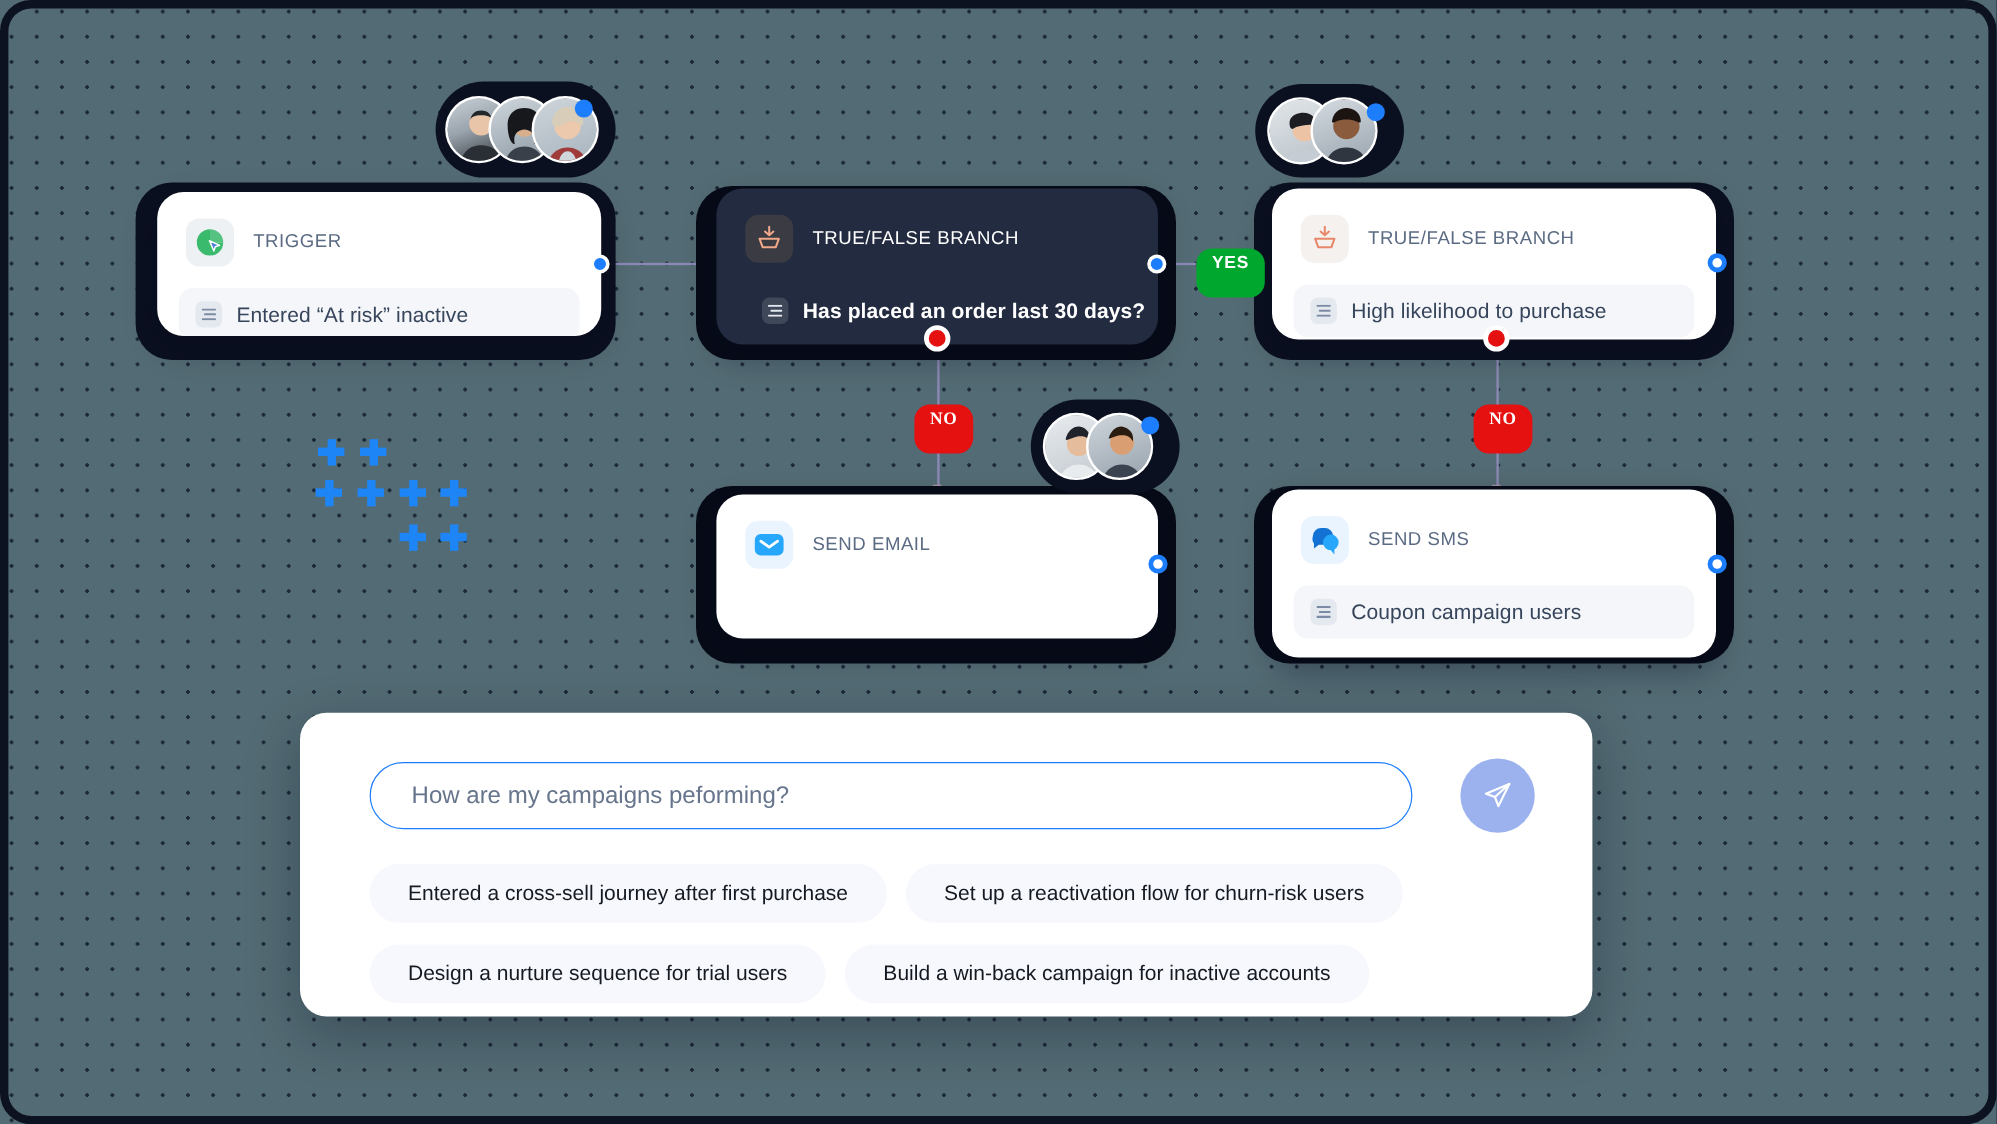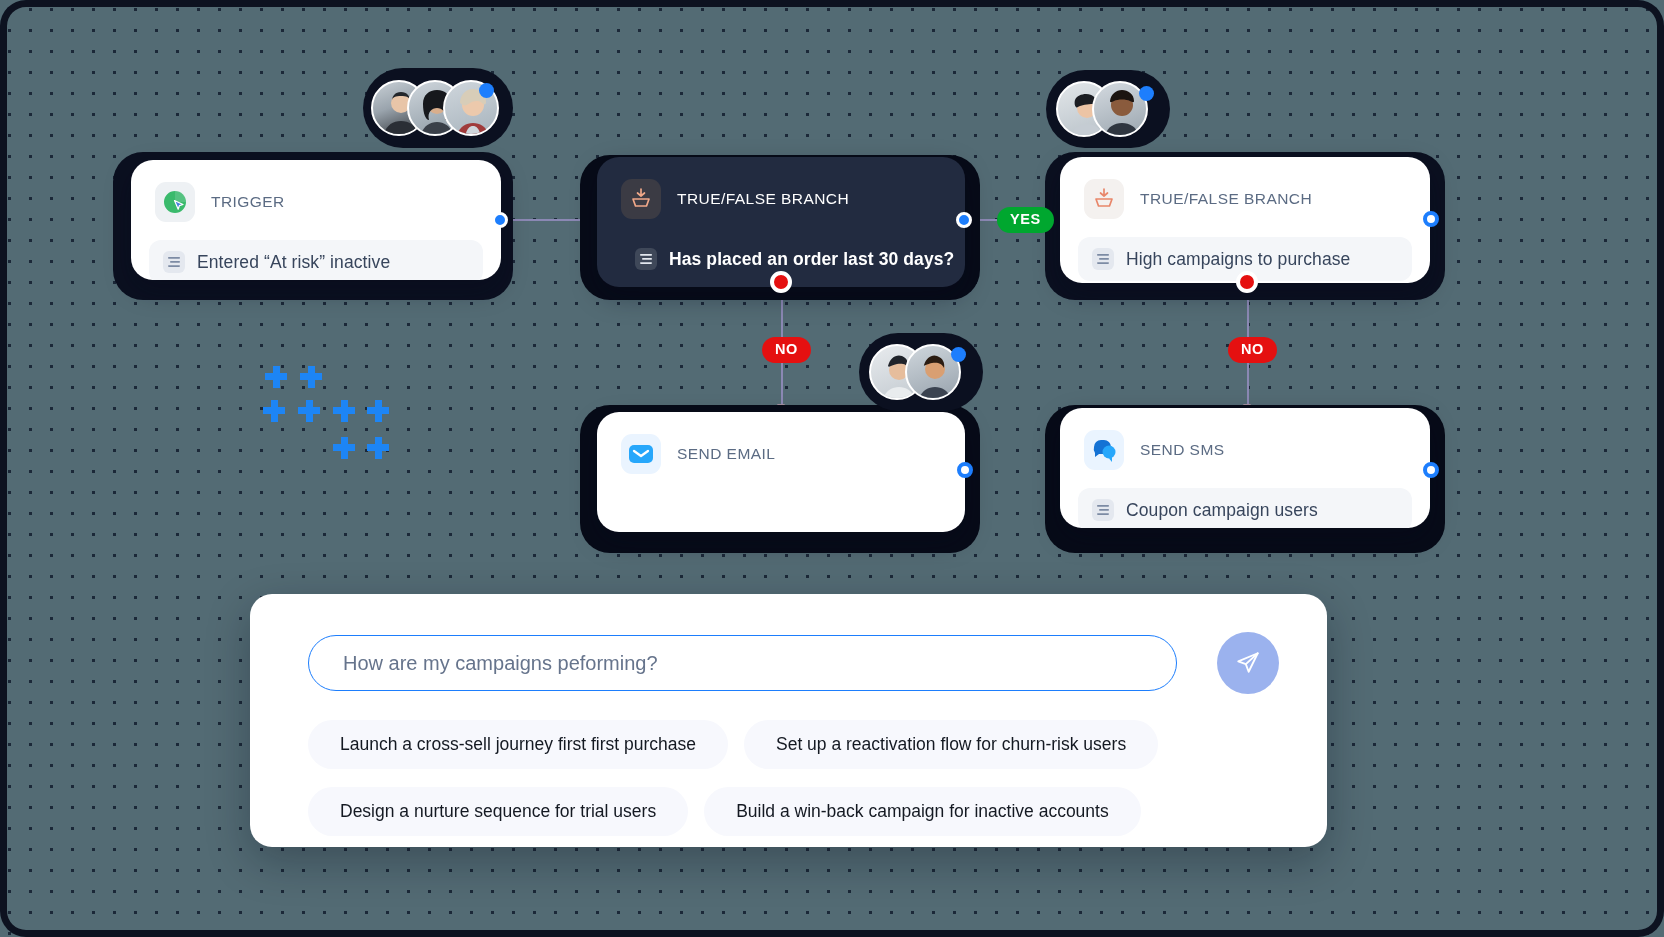--- a/index.html
+++ b/index.html
@@ -154,26 +154,26 @@
   }
 
   
   .pill {
     position: absolute;
     border-radius: 13px;
     color: #ffffff;
     font-size: 14.5px;
     font-weight: 700;
     letter-spacing: .6px;
-    padding: 4px 13px 5px;
+    padding: 4px 13px 20px;
     z-index: 30;
     line-height: 1.2;
   }
   .pill.yes { background: #00a72f; }
-  .pill.no  { background: #e51010; }
+  .pill.no  { background: #e51010; font-family: Liberation Serif, serif; }
 
   
   .avatar-shell {
     position: absolute;
     background: #0b1020;
     border-radius: 44px;
     z-index: 14;
     display: flex;
     align-items: center;
   }
@@ -396,21 +396,21 @@
       <div class="node-title">TRUE/FALSE BRANCH</div>
     </div>
     <div class="node-field">
       <span class="field-glyph">
         <svg width="12" height="10" viewBox="0 0 12 10">
           <rect x="0" y="0" width="12" height="1.7" rx="0.8" fill="#7c8ba4"></rect>
           <rect x="2" y="4.1" width="10" height="1.7" rx="0.8" fill="#7c8ba4"></rect>
           <rect x="0" y="8.2" width="12" height="1.7" rx="0.8" fill="#7c8ba4"></rect>
         </svg>
       </span>
-      <span class="field-text">High campaigns to purchase</span>
+      <span class="field-text">High likelihood to purchase</span>
     </div>
   </div>
   <div class="handle-blue hollow" style="left:1423px; top:211px;"></div>
   <div class="handle-red" style="left:1236px; top:271px;"></div>
   <div class="pill no" style="left:1228px; top:337px;">NO</div>
 
   <div class="avatar-shell" style="left:1046px; top:70px; width:124px; height:78px;">
     <div class="avatar-row" style="padding-left:10px;">
       <div class="avatar" style="background:linear-gradient(160deg,#e2e6e9 0%,#b9c2c9 100%);">
         <svg width="56" height="56" viewBox="0 0 56 56">
@@ -458,21 +458,21 @@
             <circle cx="28" cy="23" r="10" fill="#d99f72"></circle>
             <path d="M17 19c2-7 8-11 13-9 6 2 8 7 7 12-2-5-7-6-12-5s-9 4-8 2z" fill="#2b1c12"></path>
             <path d="M11 56c2-10 9-15 17-15s15 5 17 15z" fill="#3b4350"></path>
           </svg>
       </div>
     </div>
     <span class="badge-dot" style="right:17px; top:14px;"></span>
   </div>
 
   <div class="node-shell dark-glow" style="left:1045px; top:405px; width:400px; height:148px;"></div>
-  <div class="node-card" style="left:1060px; top:408px; width:370px; height:120px;">
+  <div class="node-card" style="left:1060px; top:408px; width:370px; height:140px;">
     <div class="node-head">
       <div class="node-icon sms">
         <svg width="28" height="28" viewBox="0 0 28 28">
           <path d="M4 11a7 7 0 0 1 7-7h3a7 7 0 0 1 0 14h-5l-4 3v-4a7 7 0 0 1-1-6z" fill="#1472d4"></path>
           <circle cx="19" cy="16" r="6.5" fill="#27a7fb"></circle>
           <path d="M19 22.5l3 3.5v-5z" fill="#27a7fb"></path>
         </svg>
       </div>
       <div class="node-title">SEND SMS</div>
     </div>
@@ -493,21 +493,21 @@
     <div id="prompt-row">
       <input id="prompt-input" type="text" placeholder="How are my campaigns peforming?" style="">
       <button id="send-button">
         <svg width="26" height="26" viewBox="0 0 24 24">
           <path d="M21 3L3 10.5l7 2.6 2.6 7z" fill="none" stroke="#ffffff" stroke-width="1.7" stroke-linejoin="round"></path>
           <path d="M21 3l-11 10.1" fill="none" stroke="#ffffff" stroke-width="1.7" stroke-linecap="round"></path>
         </svg>
       </button>
     </div>
     <div id="chips">
-      <button class="chip">Launch a cross-sell journey first first purchase</button>
+      <button class="chip">Entered a cross-sell journey after first purchase</button>
       <button class="chip">Set up a reactivation flow for churn-risk users</button>
       <button class="chip">Design a nurture sequence for trial users</button>
       <button class="chip">Build a win-back campaign for inactive accounts</button>
     </div>
   </div>
 
   <div id="frame-edge"></div>
 </div>
 
 </body></html>

